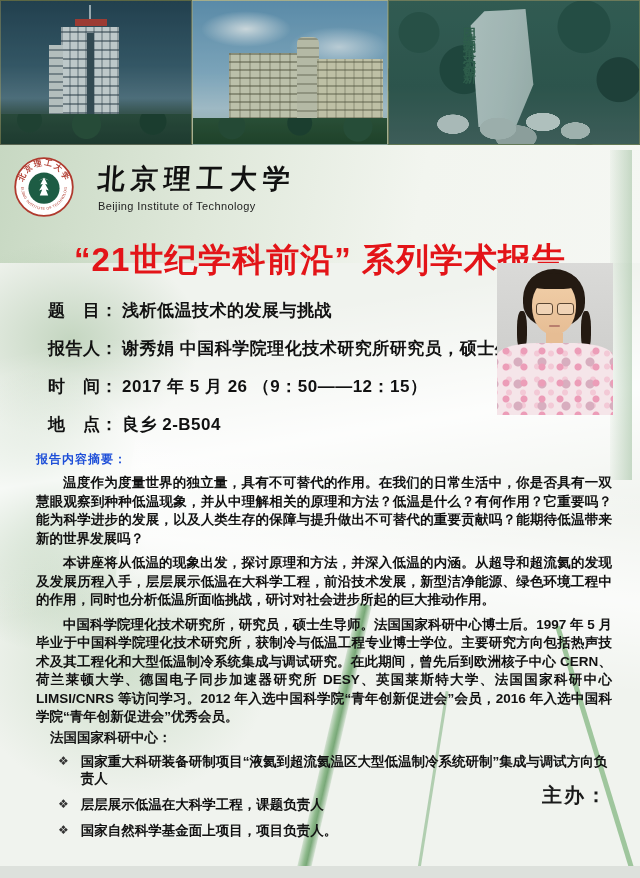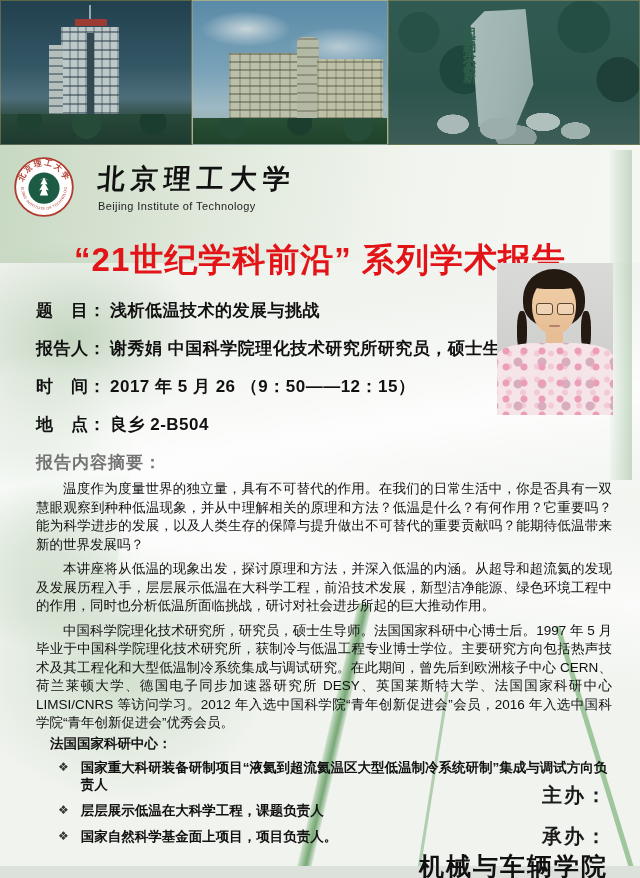--- a/index.html
+++ b/index.html
@@ -97,21 +97,21 @@
   
   .header{position:relative;z-index:3;display:flex;align-items:flex-start;padding:12px 0 0 14px;height:78px;}
   .seal{width:60px;height:60px;flex:0 0 auto;}
   .uni-names{margin-left:24px;padding-top:4px;}
   .uni-cn{font-size:27px;font-weight:bold;letter-spacing:6px;color:#111;
     font-family:"DejaVu Serif","Liberation Serif",serif;transform:skewX(-4deg);}
   .uni-en{font-size:11px;color:#222;margin-top:3px;letter-spacing:.4px;}
   .series-title{position:relative;z-index:3;text-align:center;margin-top:3px;
     font-size:33px;font-weight:bold;color:#e31418;letter-spacing:1px;}
   
-  .info{position:relative;z-index:3;margin:16px 0 0 36px;}
+  .info{position:relative;z-index:3;margin:16px 0 0 48px;}
   .info-row{font-size:17px;font-weight:bold;color:#111;margin-bottom:15px;letter-spacing:.5px;}
   .info-row .lbl{margin-right:4px;}
   
   .portrait{position:absolute;z-index:4;left:497px;top:263px;width:116px;height:152px;
     background:linear-gradient(180deg,#dadad8,#c8c8c6);overflow:hidden;}
   .p-hair{position:absolute;left:26px;top:6px;width:62px;height:58px;background:#241a12;
     border-radius:50% 50% 42% 42%;}
   .p-tail1{position:absolute;left:20px;top:48px;width:10px;height:40px;background:#241a12;border-radius:40%;}
   .p-tail2{position:absolute;left:84px;top:48px;width:10px;height:40px;background:#241a12;border-radius:40%;}
   .p-face{position:absolute;left:35px;top:16px;width:44px;height:56px;border-radius:46% 46% 50% 50%;
@@ -125,31 +125,31 @@
     background-color:#f5e5e9;
     background-image:
       radial-gradient(circle, #ec9db8 0 3px, rgba(236,157,184,0) 4px),
       radial-gradient(circle, #d8aebf 0 4px, rgba(216,174,191,0) 5px),
       radial-gradient(circle, #f3c9d6 0 2.5px, rgba(243,201,214,0) 3.5px);
     background-size:18px 16px,24px 22px,14px 13px;
     background-position:0 0,9px 8px,5px 4px;
     border-radius:34% 34% 0 0 / 18% 18% 0 0;}
   
   .content{position:relative;z-index:3;padding:0 28px 0 36px;}
-  .sec-heading{font-size:17px;font-weight:bold;color:#737373;margin:14px 0 6px 0;letter-spacing:1px;}
-  .para{font-size:13.5px;font-weight:normal;color:#111;line-height:18.5px;
+  .sec-heading{font-size:12px;font-weight:bold;color:#1d4ed8;margin:14px 0 6px 0;letter-spacing:1px;}
+  .para{font-size:13.5px;font-weight:bold;color:#111;line-height:18.5px;
     text-align:justify;text-indent:2em;margin:0 0 6px 0;}
   .bio-para{margin-bottom:2px;}
   .projects-heading{font-size:13.5px;font-weight:bold;margin:2px 0 6px 14px;}
   .projects{list-style:none;margin:0;padding:0 0 0 22px;}
   .projects li{font-size:13.5px;font-weight:bold;color:#111;line-height:17px;margin-bottom:9px;display:flex;}
   .projects .bullet{color:#333;margin-right:12px;font-size:12px;flex:0 0 auto;}
   
   .footer{position:absolute;z-index:3;right:32px;top:782px;text-align:left;}
-  .footer-row{display:flex;align-items:flex-end;margin-bottom:14px;flex-direction:column;}
+  .footer-row{display:flex;align-items:center;margin-bottom:14px;}
   .footer-lbl{font-size:20px;font-weight:bold;color:#1a1a1a;letter-spacing:2px;}
   .footer-val{font-size:25px;font-weight:bold;color:#111;letter-spacing:2px;margin-left:8px;}
 </style>
 </head>
 <body>
 
 <div class="poster">
 
   <div class="bg">
     <div class="bg-header"></div>
@@ -266,19 +266,15 @@
         <span>国家自然科学基金面上项目，项目负责人。</span>
       </li>
 
     </ul>
   </div>
 
   <div class="footer">
     <div class="footer-row">
       <span class="footer-lbl">主办：</span>
     </div>
-    <div class="footer-row">
-      <span class="footer-lbl">承办：</span>
-      <span class="footer-val">机械与车辆学院</span>
-    </div>
   </div>
 
 </div>
 
 </body></html>

